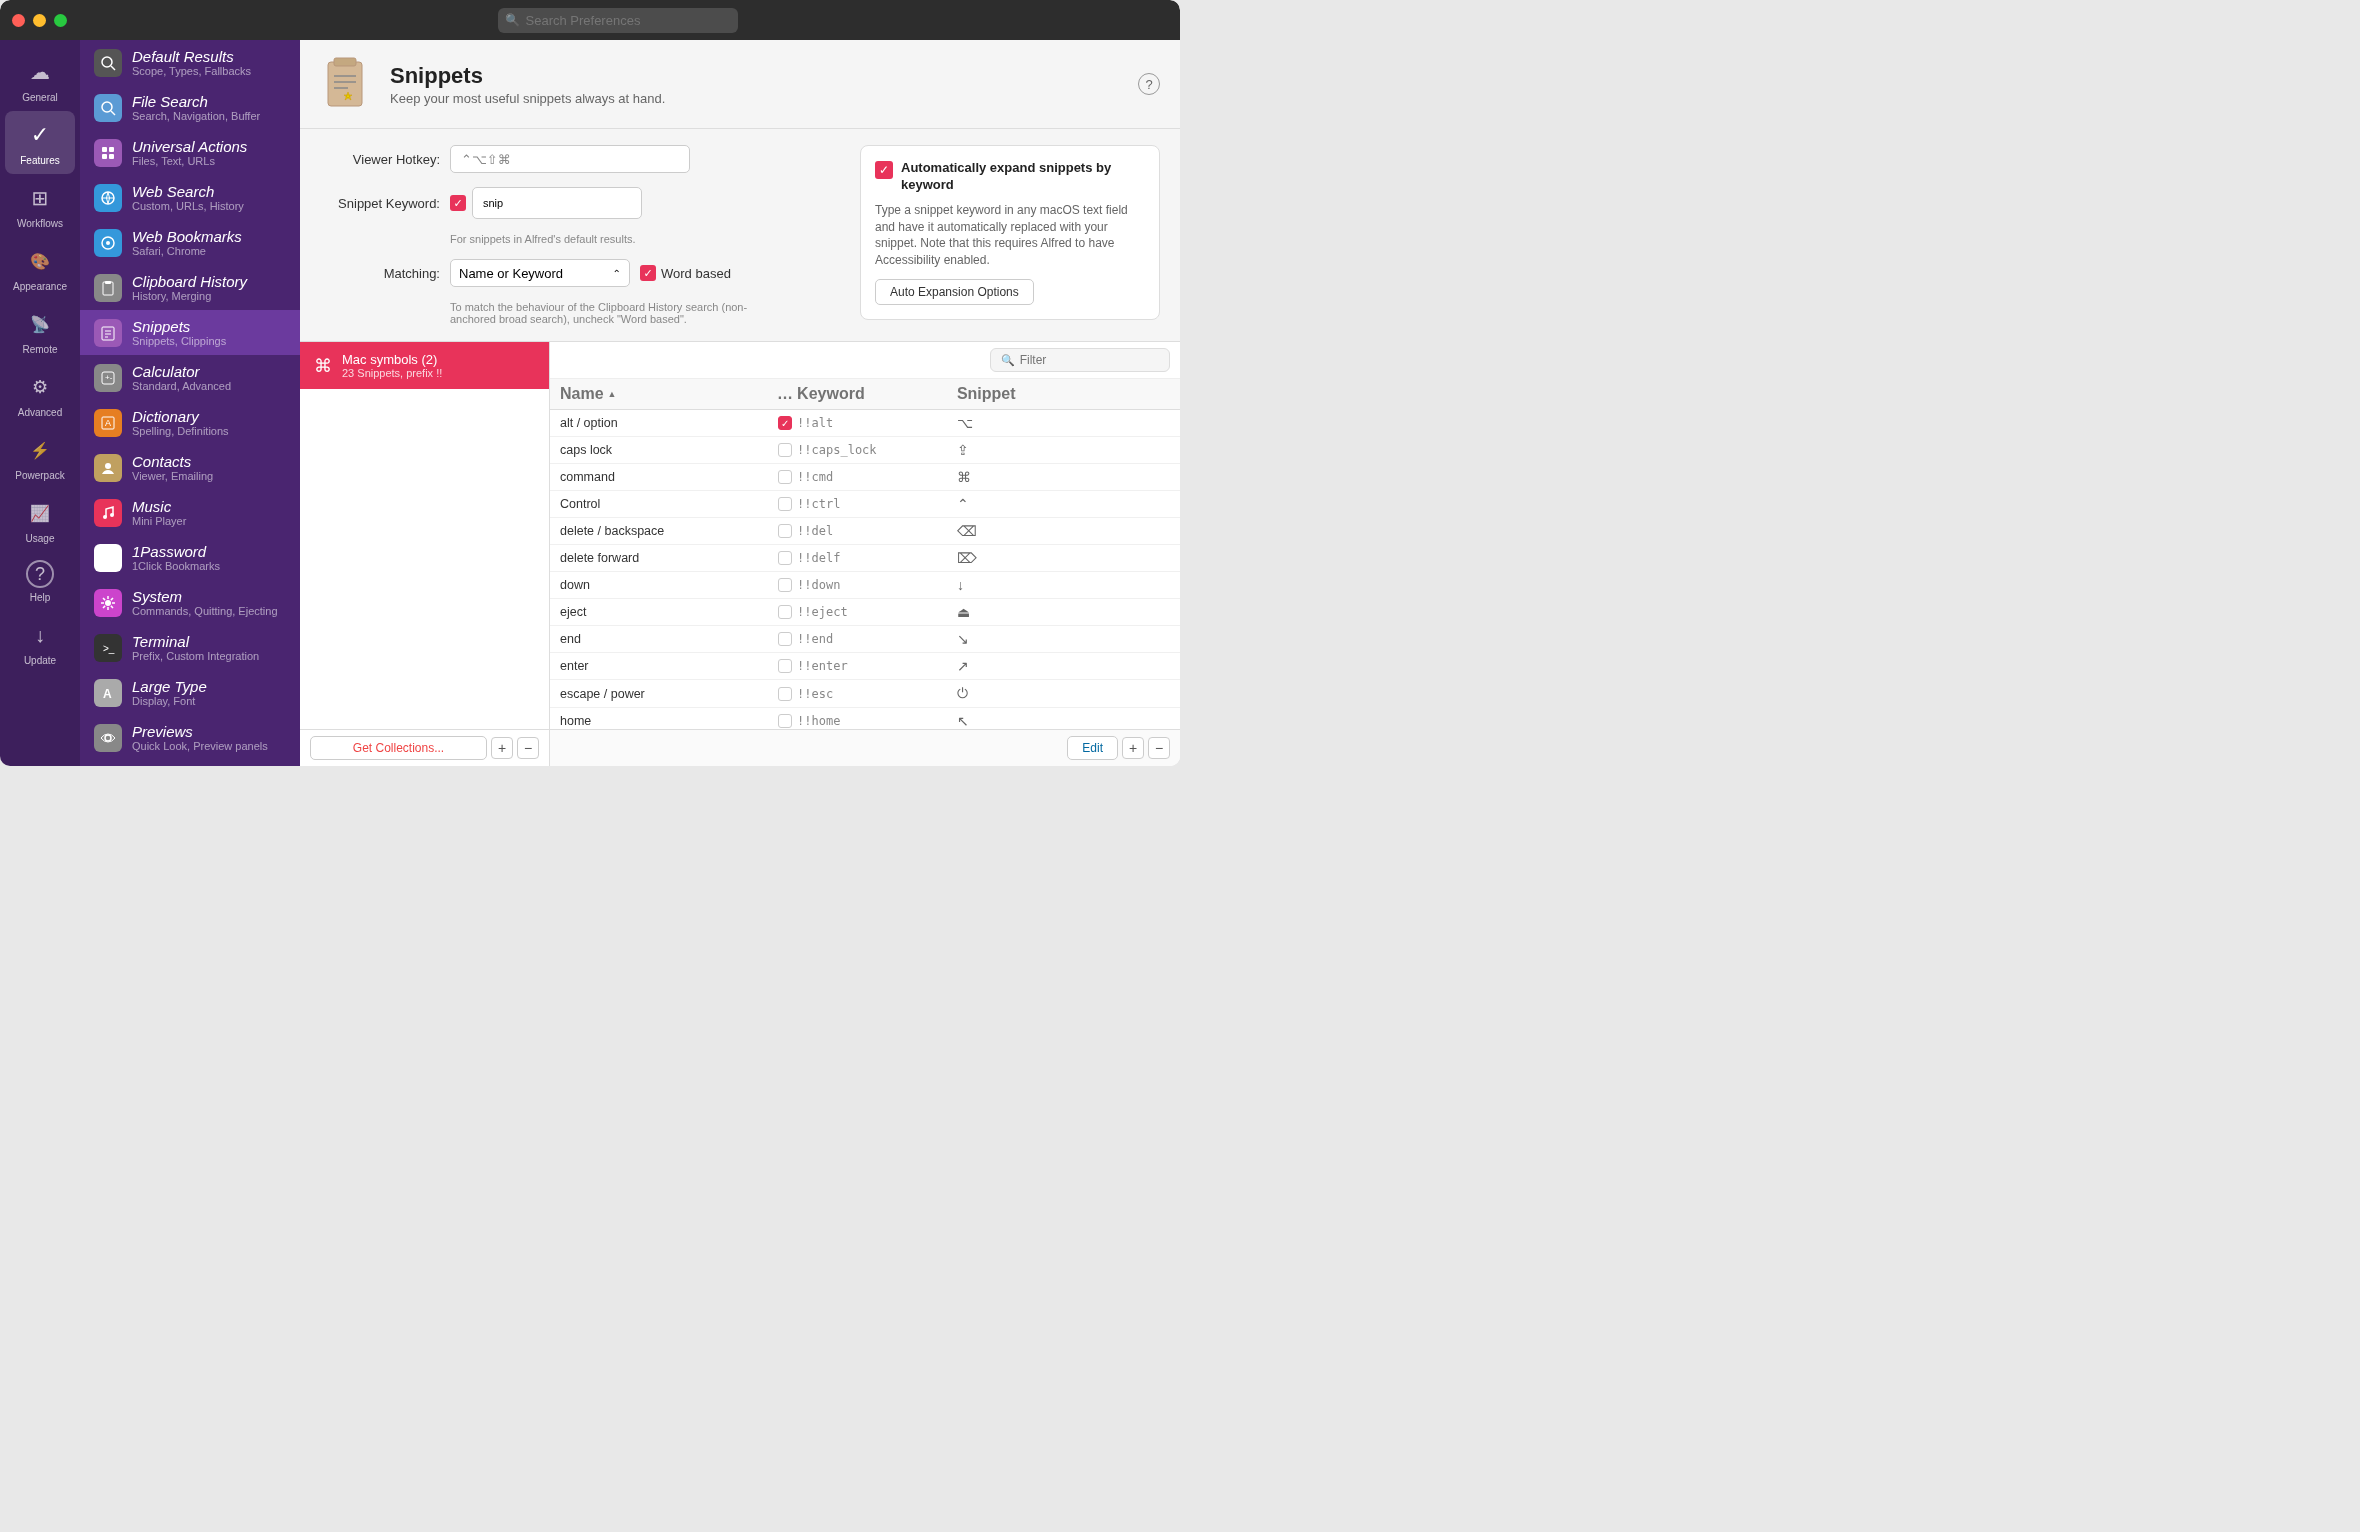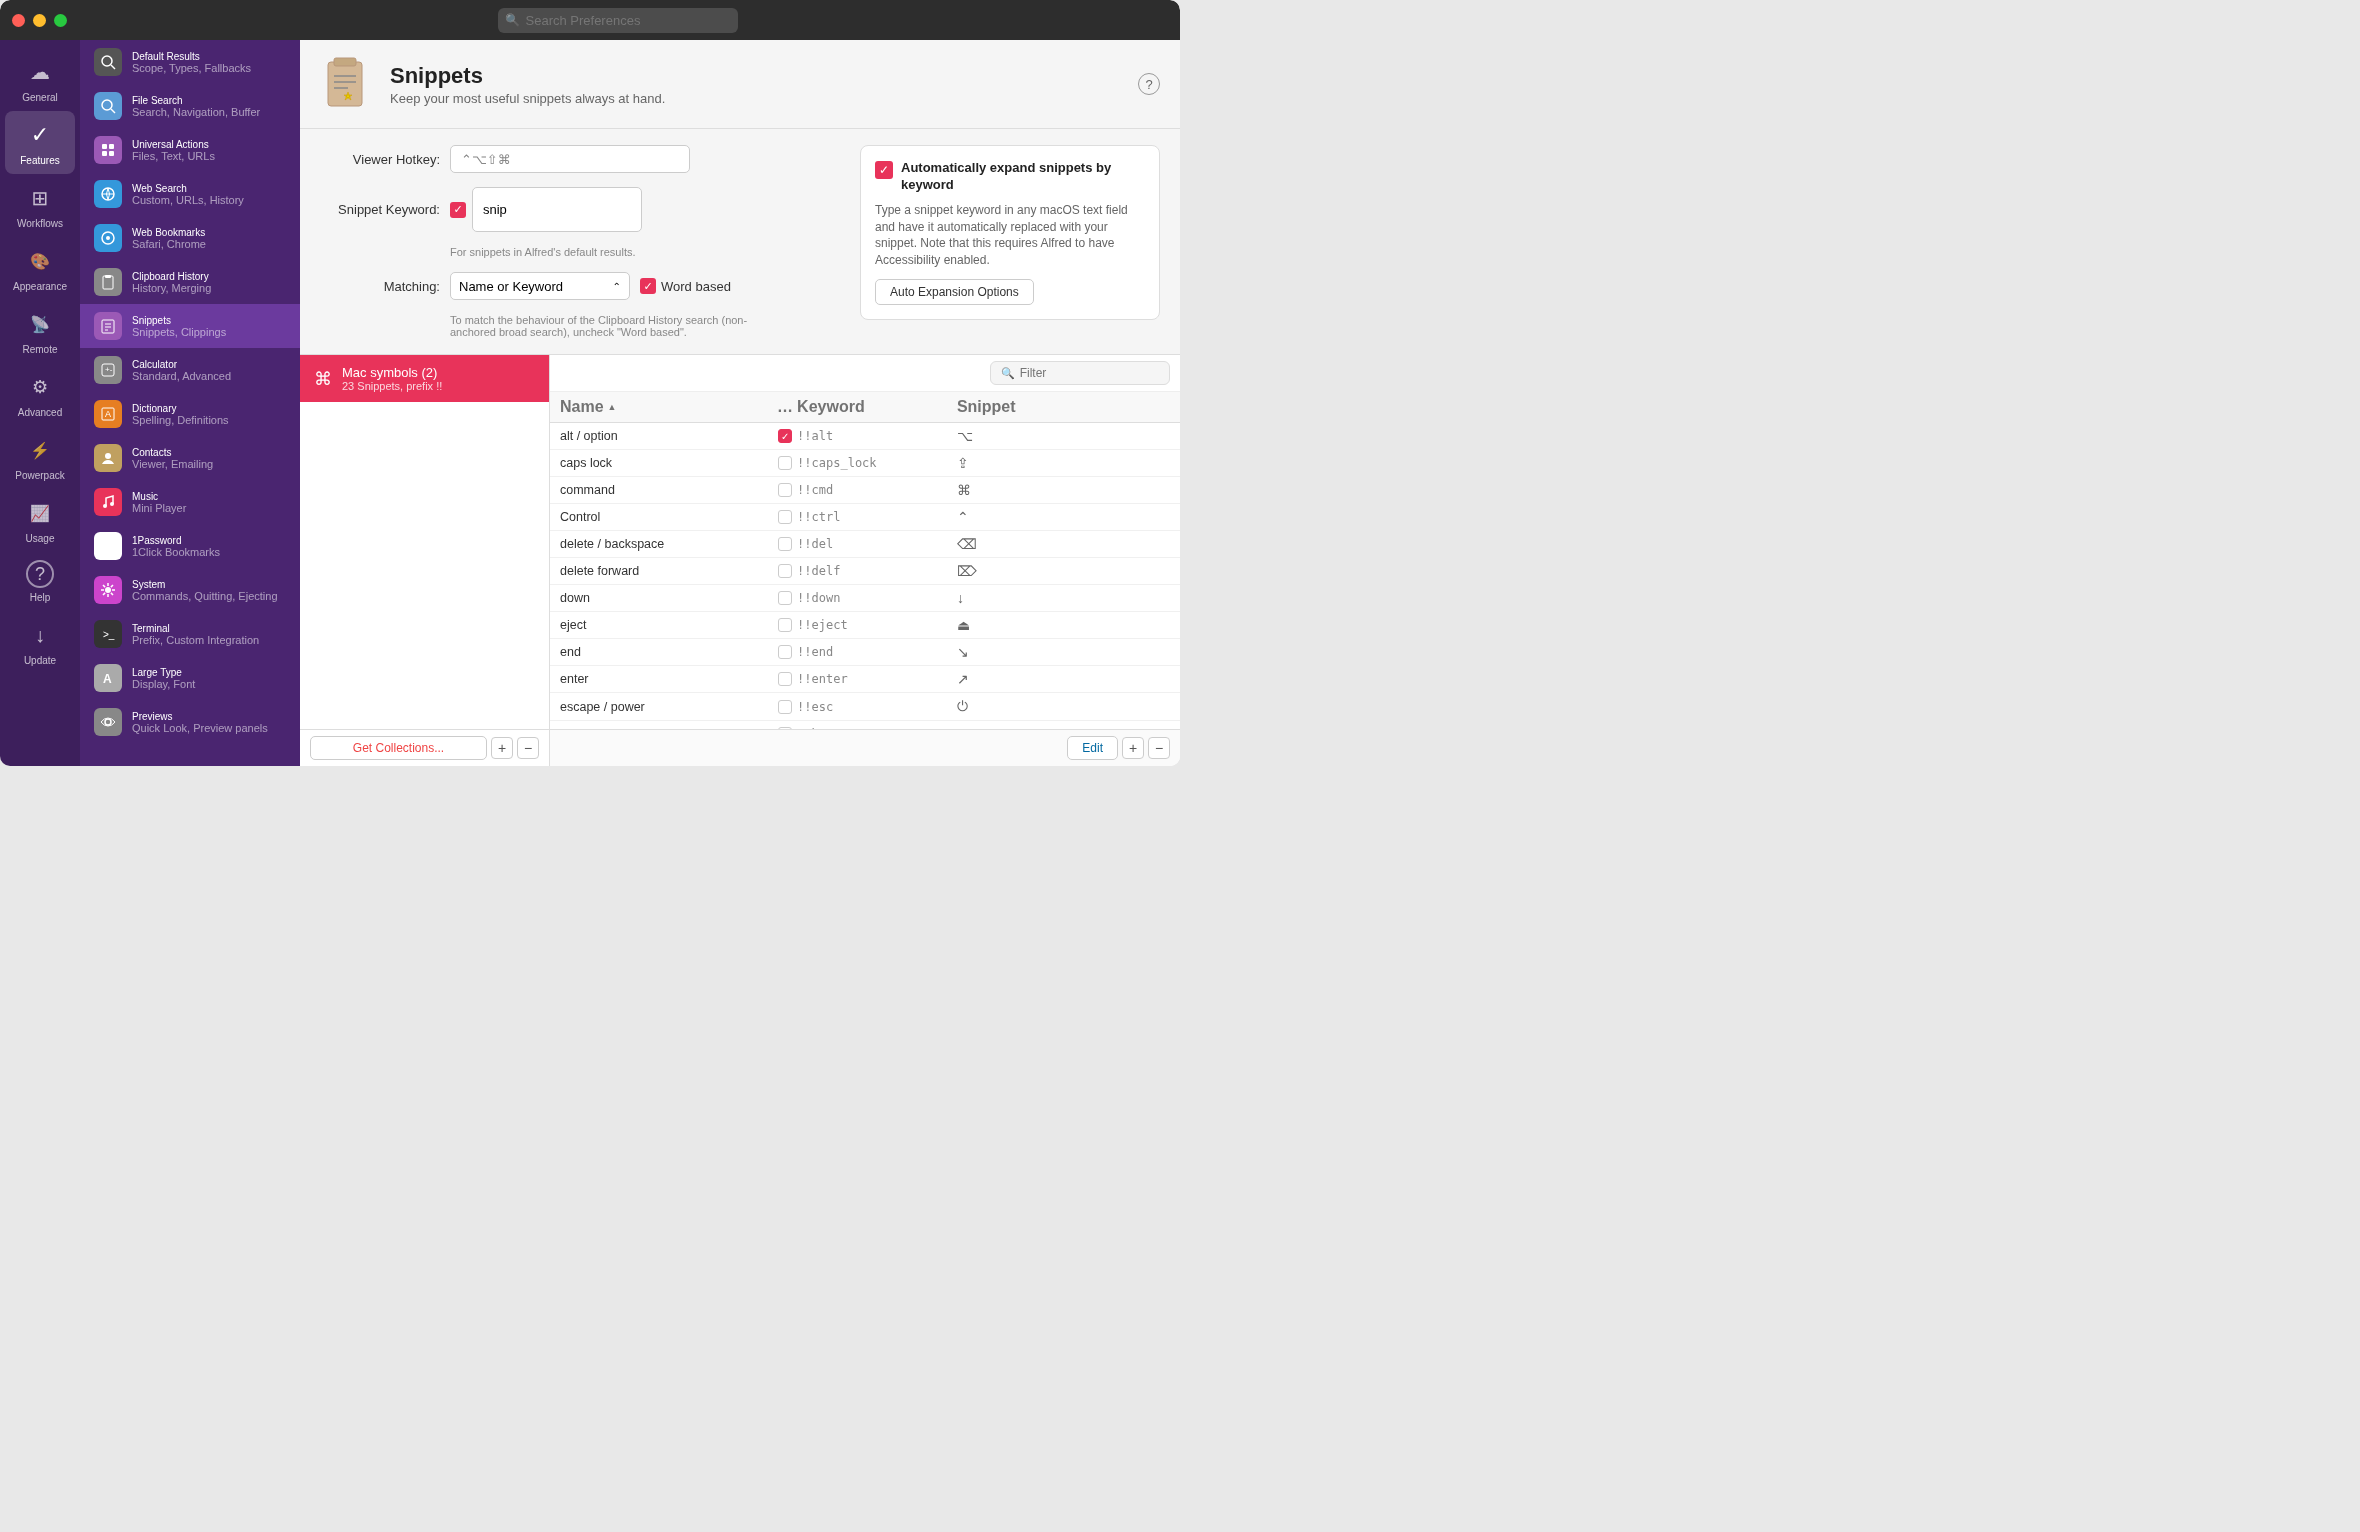--- a/index.html
+++ b/index.html
@@ -125,21 +125,21 @@
       width: 28px;
       height: 28px;
       border-radius: 6px;
       display: flex;
       align-items: center;
       justify-content: center;
       font-size: 15px;
       flex-shrink: 0;
     }
     .nav-item-text { display: flex; flex-direction: column; }
-    .nav-item-title { color: white; font-size: 10px; font-weight: 500; }
+    .nav-item-title { color: white; font-size: 15px; font-weight: 500; font-style: italic; }
     .nav-item-sub { color: rgba(255,255,255,0.55); font-size: 11px; }
     
     .main-panel {
       flex: 1;
       background: #f0f0f0;
       display: flex;
       flex-direction: column;
       overflow: hidden;
     }
     
@@ -201,23 +201,23 @@
       background: #e8335a;
       border-radius: 3px;
       display: flex; align-items: center; justify-content: center;
       color: white; font-size: 11px; flex-shrink: 0; cursor: pointer;
     }
     .keyword-input {
       background: white;
       border: 1px solid #ccc;
       border-radius: 5px;
       padding: 5px 10px;
-      font-size: 13px;
+      font-size: 11px;
       width: 170px;
-      height: 45px;
+      height: 32px;
     }
     .form-hint { font-size: 11px; color: #888; margin-left: 130px; }
     .matching-select {
       background: white;
       border: 1px solid #ccc;
       border-radius: 5px;
       padding: 4px 8px;
       font-size: 13px;
       width: 180px;
       height: 28px;

